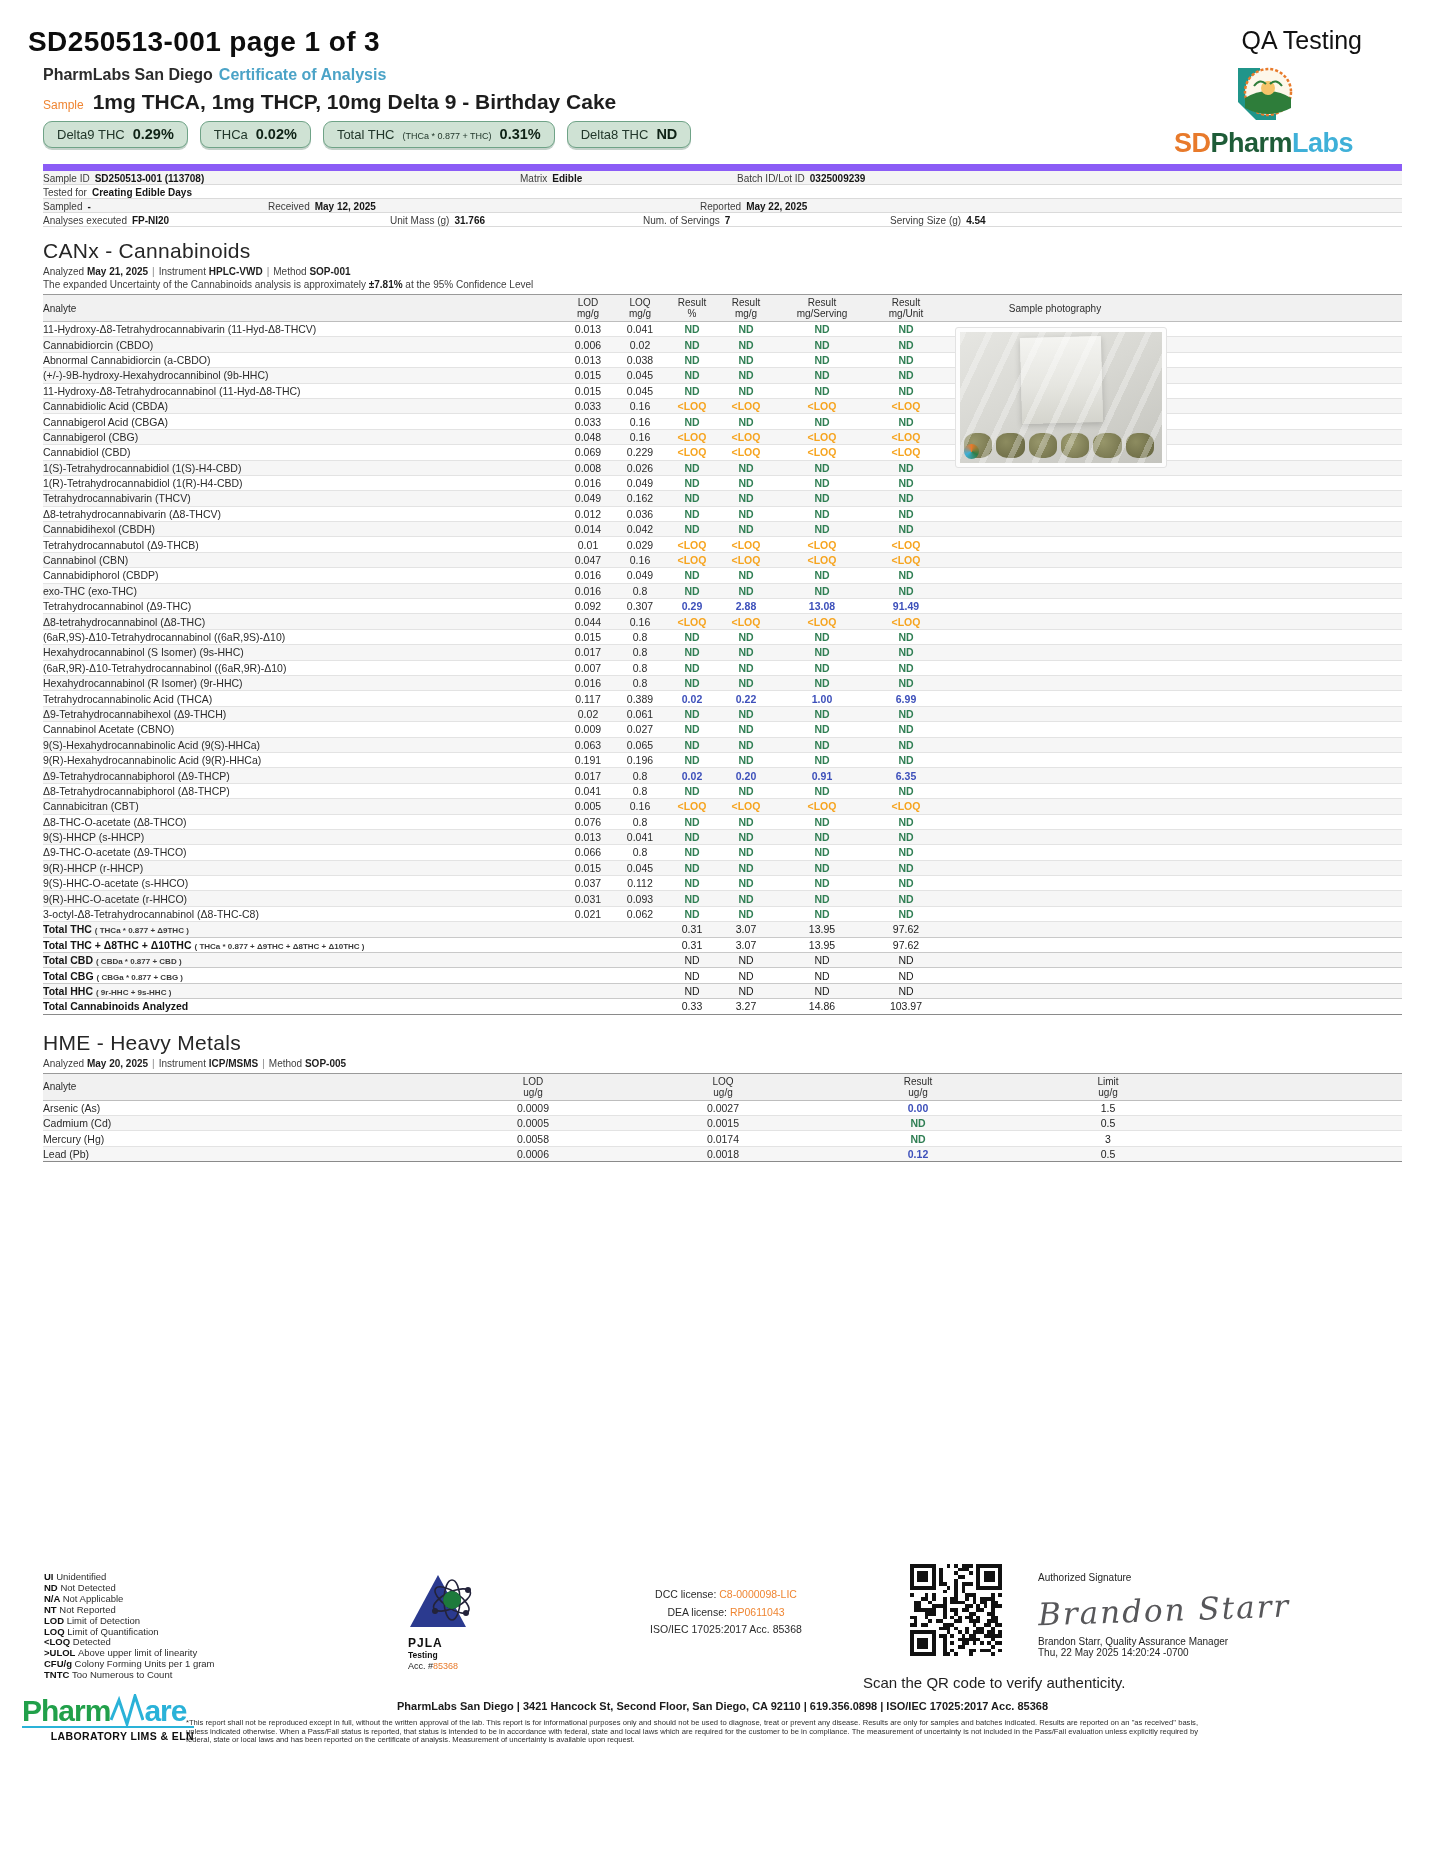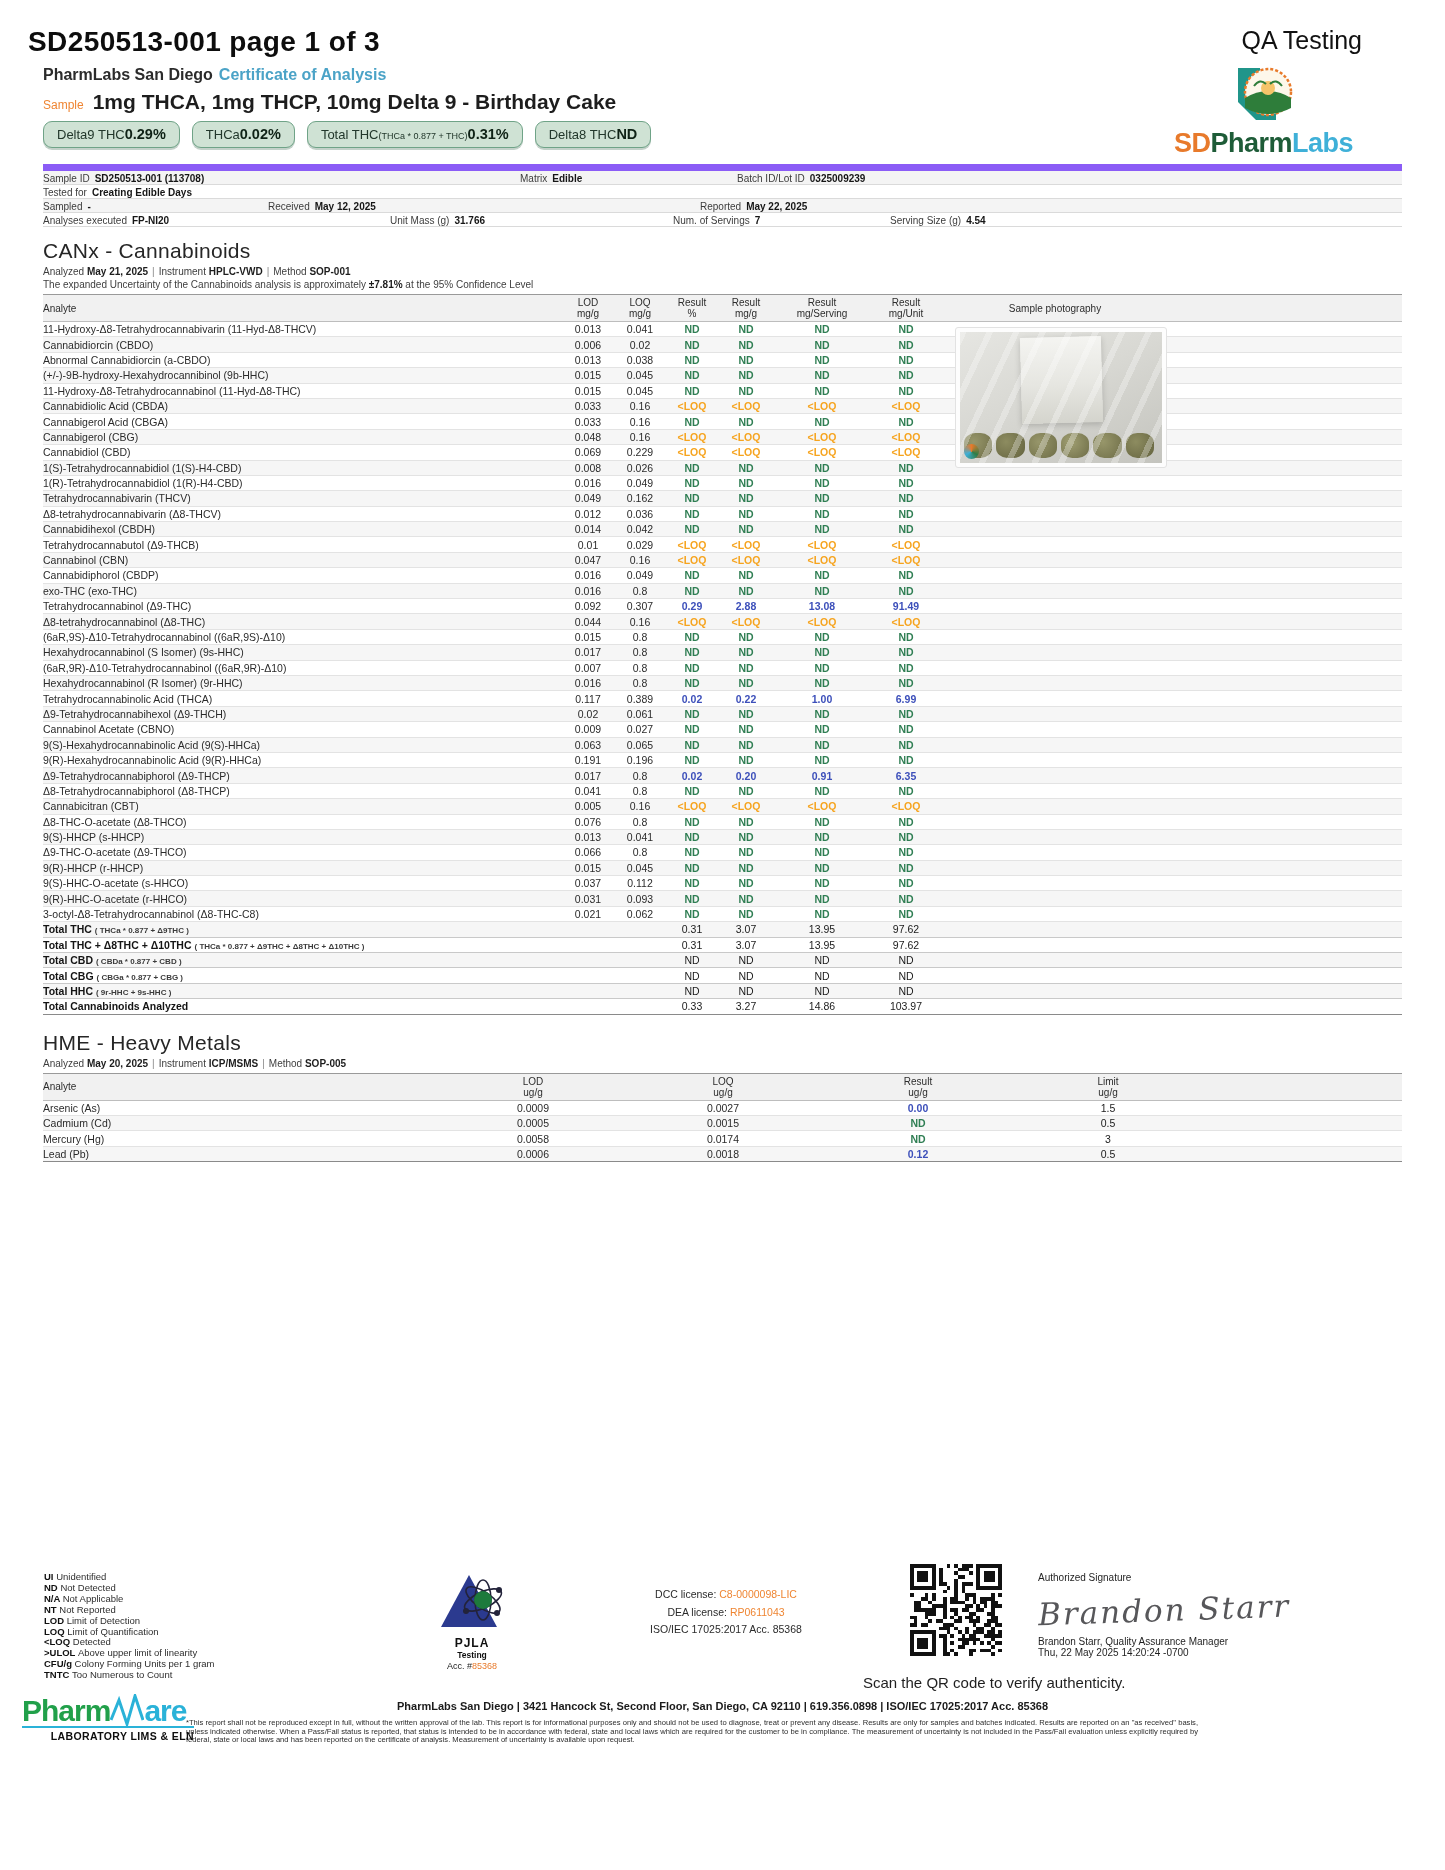--- a/index.html
+++ b/index.html
@@ -14,34 +14,34 @@
   .brand-text{font-size:27px;font-weight:bold;letter-spacing:-.5px;}
   .b-sd{color:#e87a2b;}.b-pharm{color:#1e5c38;}.b-labs{color:#3fb0d8;}
   .content{padding:0 43px;}
   .lab-line{margin-top:8px;font-size:16px;font-weight:bold;color:#2b2b2b;}
   .coa{color:#4ba3c7;margin-left:6px;}
   .sample-line{margin-top:6px;display:flex;align-items:baseline;gap:9px;}
   .s-lbl{color:#ef8532;font-size:12px;}
   .s-name{font-size:21px;font-weight:bold;color:#1d1d1d;}
   .badges{margin-top:7px;display:flex;gap:12px;}
   .badge{border:1.5px solid #6fa387;background:#cfe2d4;border-radius:9px;padding:4px 13px 5px;
-         display:flex;align-items:baseline;box-shadow:0 2px 0 rgba(40,90,60,.28);}
+         display:flex;align-items:baseline;gap:8px;box-shadow:0 2px 0 rgba(40,90,60,.28);}
   .b-label{font-size:13px;color:#22372b;}
   .b-formula{font-size:9px;color:#22372b;}
   .b-value{font-size:14.5px;font-weight:bold;color:#0f2216;}
   
   .info{margin-top:16px;border-top:7px solid #8b5cf6;font-size:10px;}
   .info-row{position:relative;height:14px;border-bottom:1px solid #dadada;}
   .info-row:nth-child(odd){background:#f4f4f4;}
   .if{position:absolute;top:2px;white-space:nowrap;}
   .if .l{color:#3c3c3c;}
   .if .v{font-weight:bold;color:#161616;margin-left:5px;}
   .f-a0{left:0;} .f-a1{left:477px;} .f-a2{left:694px;}
   .f-c1{left:225px;} .f-c2{left:657px;}
-  .f-d1{left:347px;} .f-d2{left:602px;padding-left:28px;} .f-d3{left:847px;}
+  .f-d1{left:347px;} .f-d2{left:572px;padding-left:28px;} .f-d3{left:847px;}
   
   .sec-title{margin-top:12px;font-size:21px;color:#262626;letter-spacing:.3px;}
   .meta-line{margin-top:3px;font-size:10px;color:#3e3e3e;}
   .m-val{font-weight:bold;color:#1d1d1d;}
   .sep{color:#8a8a8a;padding:0 4px;}
   .unc{margin-top:2px;font-size:10px;color:#3e3e3e;}
   .unc b{color:#1d1d1d;}
   .tbl-wrap{position:relative;margin-top:4px;}
   table{width:100%;border-collapse:collapse;table-layout:fixed;}
   thead th{background:#f1f1f1;border-top:1px solid #9a9a9a;border-bottom:1px solid #bdbdbd;
@@ -75,21 +75,21 @@
             background:radial-gradient(circle at 35% 35%,#97966a,#6e6d47);}
   .g1{left:2%;} .g2{left:18%;background:radial-gradient(circle at 35% 35%,#8d8c60,#64633f);}
   .g3{left:34%;} .g4{left:50%;background:radial-gradient(circle at 35% 35%,#a09f72,#6e6d47);}
   .g5{left:66%;} .g6{left:82%;background:radial-gradient(circle at 35% 35%,#8d8c60,#64633f);}
   .ph-logo{position:absolute;left:4px;bottom:4px;width:15px;height:15px;border-radius:50%;
            background:conic-gradient(#e87a2b,#2e7d46,#3fb0d8,#e87a2b);}
   .sec-gap{margin-top:16px;}
   
   .legend{position:absolute;left:44px;top:1572px;font-size:9.5px;line-height:10.9px;color:#2e2e2e;}
   .lg-abbr{font-weight:bold;color:#101010;}
-  .pjla{position:absolute;left:408px;top:1572px;width:128px;text-align:center;}
+  .pjla{position:absolute;left:408px;top:1572px;width:128px;text-align:left;}
   .pjla-name{font-size:12px;font-weight:bold;color:#101010;margin-top:2px;letter-spacing:1px;}
   .pjla-sub{font-size:8.5px;font-weight:bold;color:#101010;}
   .pjla-acc{font-size:9px;color:#222;margin-top:1px;}
   .pjla-acc .num{color:#e87a2b;}
   .licenses{position:absolute;left:606px;top:1586px;width:240px;text-align:center;
             font-size:10.5px;line-height:17.5px;color:#2b2b2b;}
   .lic-val{color:#ef8532;}
   .qrblock{position:absolute;left:863px;top:1564px;width:186px;text-align:center;}
   .qrblock svg{display:block;margin:0 auto;background:#fff;}
   .qr-cap{font-size:15px;margin-top:18px;color:#1f1f1f;white-space:nowrap;}

